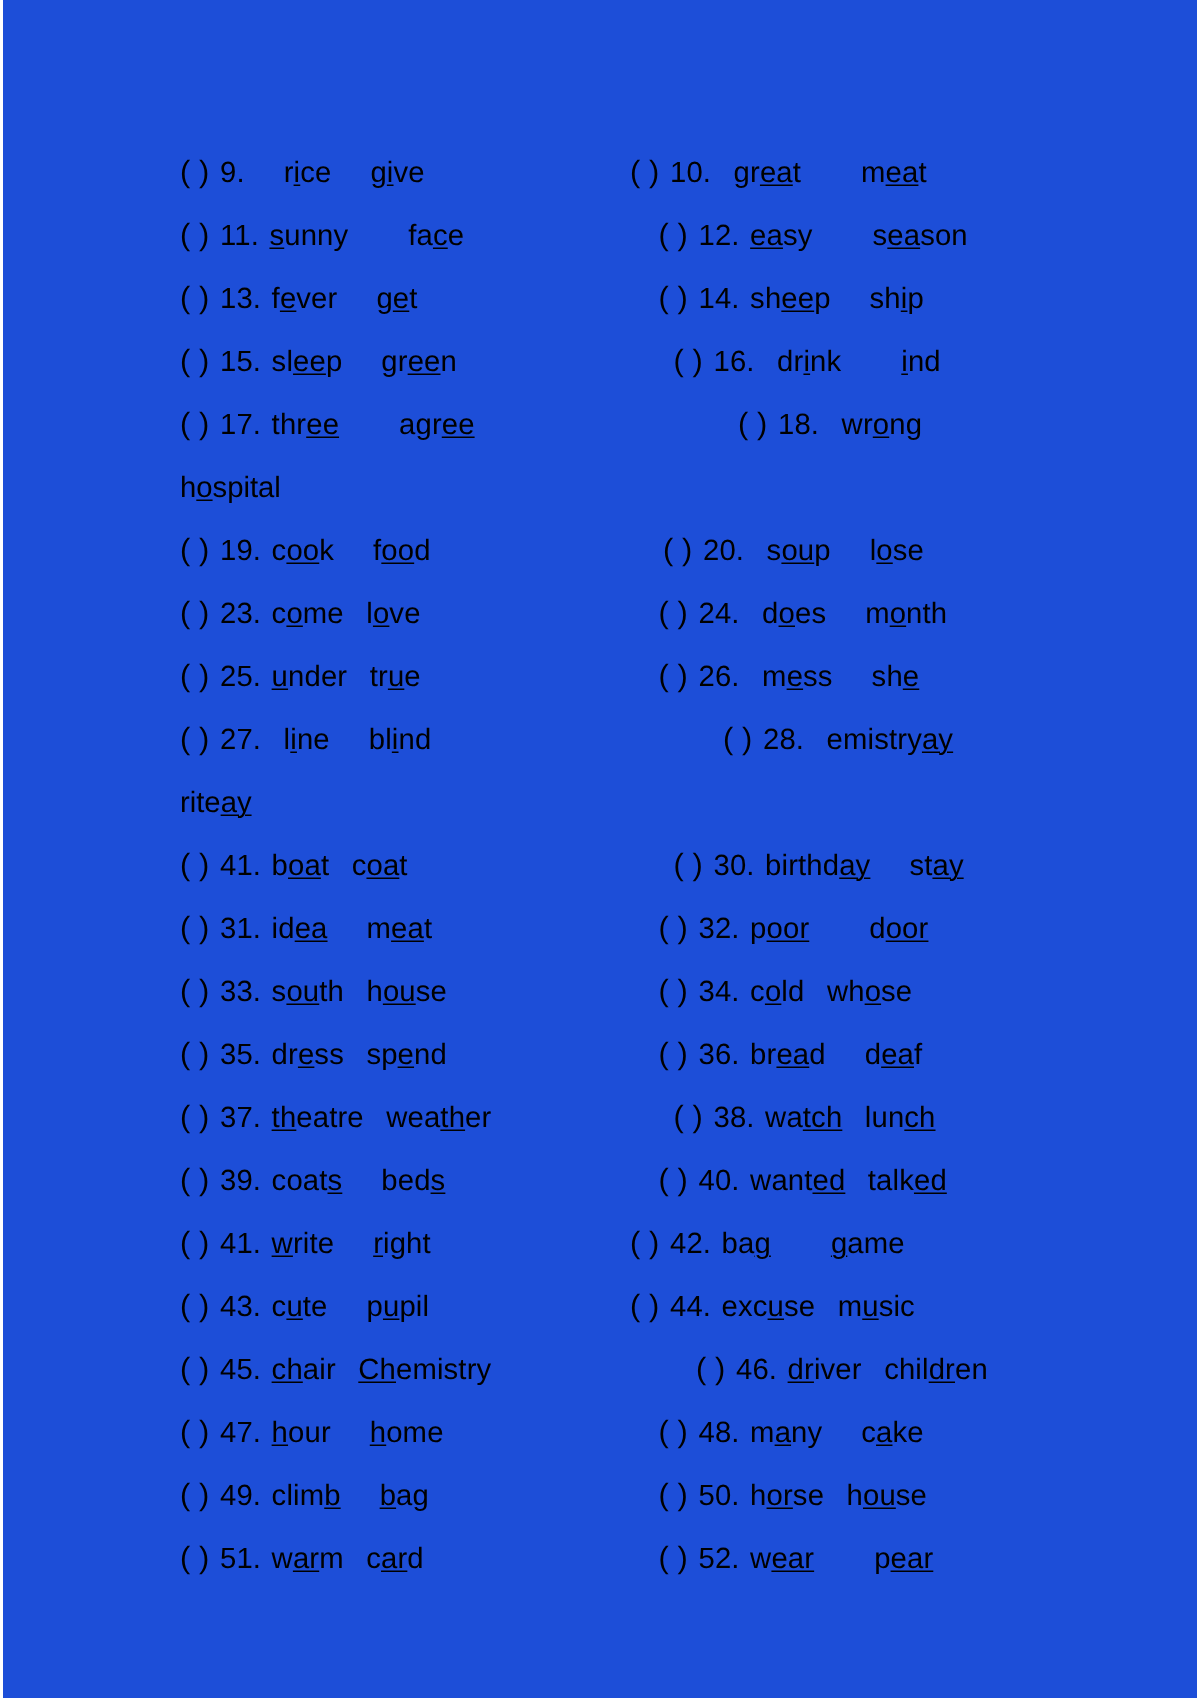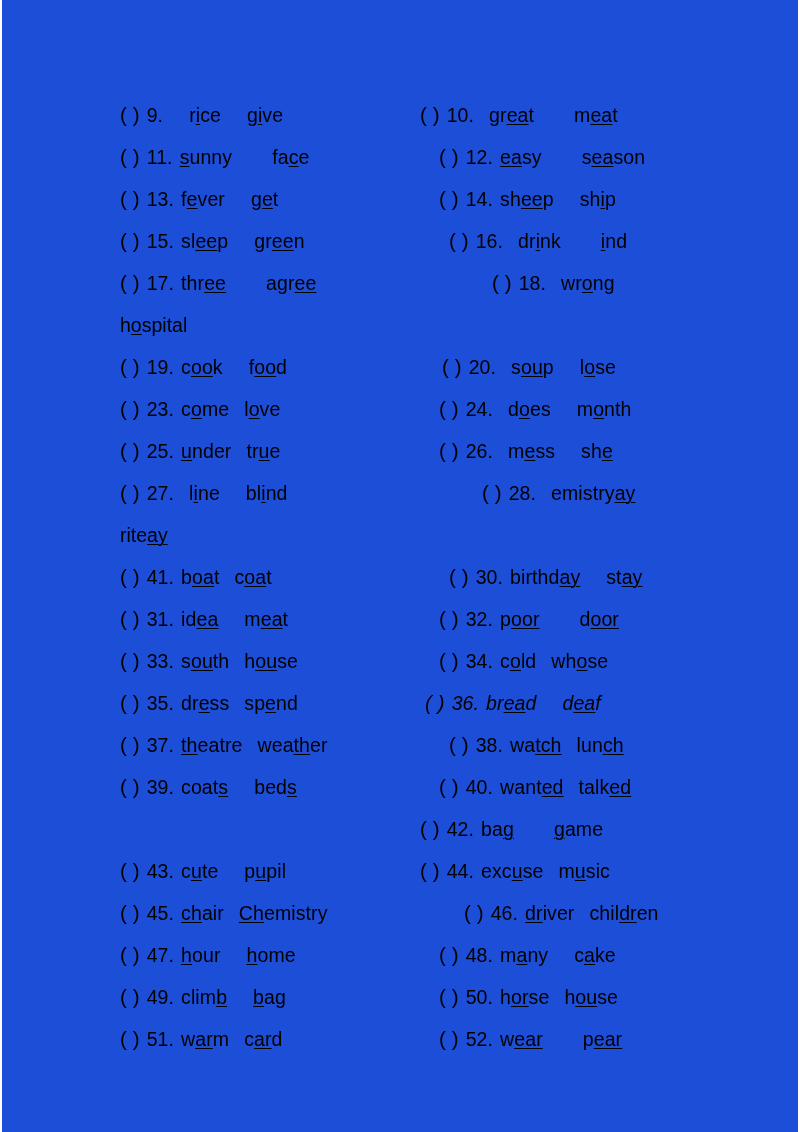--- a/index.html
+++ b/index.html
@@ -126,31 +126,32 @@
       <div class="qrow">
         <div class="cell cell-left" style="left: 118px;"><span class="paren">(      )</span><span class="gap-sm"></span><span class="qnum">31.</span><span class="gap-sm"></span><span class="word"><span>id</span><span class="u">ea</span></span><span class="gap-lg"></span><span class="word"><span>m</span><span class="u">ea</span><span>t</span></span></div>
         <div class="cell cell-right" style="left: 437px;"><span class="paren">(      )</span><span class="gap-sm"></span><span class="qnum">32.</span><span class="gap-sm"></span><span class="word"><span>p</span><span class="u">oor</span></span><span class="gap-xl"></span><span class="word"><span>d</span><span class="u">oor</span></span></div>
       </div>
       <div class="qrow">
         <div class="cell cell-left" style="left: 118px;"><span class="paren">(      )</span><span class="gap-sm"></span><span class="qnum">33.</span><span class="gap-sm"></span><span class="word"><span>s</span><span class="u">ou</span><span>th</span></span><span class="gap-md"></span><span class="word"><span>h</span><span class="u">ou</span><span>se</span></span></div>
         <div class="cell cell-right" style="left: 437px;"><span class="paren">(      )</span><span class="gap-sm"></span><span class="qnum">34.</span><span class="gap-sm"></span><span class="word"><span>c</span><span class="u">o</span><span>ld</span></span><span class="gap-md"></span><span class="word"><span>wh</span><span class="u">o</span><span>se</span></span></div>
       </div>
       <div class="qrow">
         <div class="cell cell-left" style="left: 118px;"><span class="paren">(      )</span><span class="gap-sm"></span><span class="qnum">35.</span><span class="gap-sm"></span><span class="word"><span>dr</span><span class="u">e</span><span>ss</span></span><span class="gap-md"></span><span class="word"><span>sp</span><span class="u">e</span><span>nd</span></span></div>
-        <div class="cell cell-right" style="left: 423px; font-style: italic;"><span class="paren">(      )</span><span class="gap-sm"></span><span class="qnum">36.</span><span class="gap-sm"></span><span class="word"><span>br</span><span class="u">ea</span><span>d</span></span><span class="gap-lg"></span><span class="word"><span>d</span><span class="u">ea</span><span>f</span></span></div>
+        <div class="cell cell-right" style="left: 437px;"><span class="paren">(      )</span><span class="gap-sm"></span><span class="qnum">36.</span><span class="gap-sm"></span><span class="word"><span>br</span><span class="u">ea</span><span>d</span></span><span class="gap-lg"></span><span class="word"><span>d</span><span class="u">ea</span><span>f</span></span></div>
       </div>
       <div class="qrow">
         <div class="cell cell-left" style="left: 118px;"><span class="paren">(      )</span><span class="gap-sm"></span><span class="qnum">37.</span><span class="gap-sm"></span><span class="word"><span class="u">th</span><span>eatre</span></span><span class="gap-md"></span><span class="word"><span>wea</span><span class="u">th</span><span>er</span></span></div>
         <div class="cell cell-right" style="left: 447px;"><span class="paren">(      )</span><span class="gap-sm"></span><span class="qnum">38.</span><span class="gap-sm"></span><span class="word"><span>wa</span><span class="u">tch</span></span><span class="gap-md"></span><span class="word"><span>lun</span><span class="u">ch</span></span></div>
       </div>
       <div class="qrow">
         <div class="cell cell-left" style="left: 118px;"><span class="paren">(      )</span><span class="gap-sm"></span><span class="qnum">39.</span><span class="gap-sm"></span><span class="word"><span>coat</span><span class="u">s</span></span><span class="gap-lg"></span><span class="word"><span>bed</span><span class="u">s</span></span></div>
         <div class="cell cell-right" style="left: 437px;"><span class="paren">(      )</span><span class="gap-sm"></span><span class="qnum">40.</span><span class="gap-sm"></span><span class="word"><span>want</span><span class="u">ed</span></span><span class="gap-md"></span><span class="word"><span>talk</span><span class="u">ed</span></span></div>
       </div>
       <div class="qrow">
+        <div class="cell cell-left" style="left: 118px;"><span class="paren">(      )</span><span class="gap-sm"></span><span class="qnum">41.</span><span class="gap-sm"></span><span class="word"><span class="u">w</span><span>rite</span></span><span class="gap-lg"></span><span class="word"><span class="u">r</span><span>ight</span></span></div>
         <div class="cell cell-right" style="left: 418px;"><span class="paren">(      )</span><span class="gap-sm"></span><span class="qnum">42.</span><span class="gap-sm"></span><span class="word"><span>ba</span><span class="u">g</span></span><span class="gap-xl"></span><span class="word"><span class="u">g</span><span>ame</span></span></div>
       </div>
       <div class="qrow">
         <div class="cell cell-left" style="left: 118px;"><span class="paren">(      )</span><span class="gap-sm"></span><span class="qnum">43.</span><span class="gap-sm"></span><span class="word"><span>c</span><span class="u">u</span><span>te</span></span><span class="gap-lg"></span><span class="word"><span>p</span><span class="u">u</span><span>pil</span></span></div>
         <div class="cell cell-right" style="left: 418px;"><span class="paren">(      )</span><span class="gap-sm"></span><span class="qnum">44.</span><span class="gap-sm"></span><span class="word"><span>exc</span><span class="u">u</span><span>se</span></span><span class="gap-md"></span><span class="word"><span>m</span><span class="u">u</span><span>sic</span></span></div>
       </div>
       <div class="qrow">
         <div class="cell cell-left" style="left: 118px;"><span class="paren">(      )</span><span class="gap-sm"></span><span class="qnum">45.</span><span class="gap-sm"></span><span class="word"><span class="u">ch</span><span>air</span></span><span class="gap-md"></span><span class="word"><span class="u">Ch</span><span>emistry</span></span></div>
         <div class="cell cell-right" style="left: 418px; margin-left: 44px;"><span class="paren">(      )</span><span class="gap-sm"></span><span class="qnum">46.</span><span class="gap-sm"></span><span class="word"><span class="u">dr</span><span>iver</span></span><span class="gap-md"></span><span class="word"><span>chil</span><span class="u">dr</span><span>en</span></span></div>
       </div>

